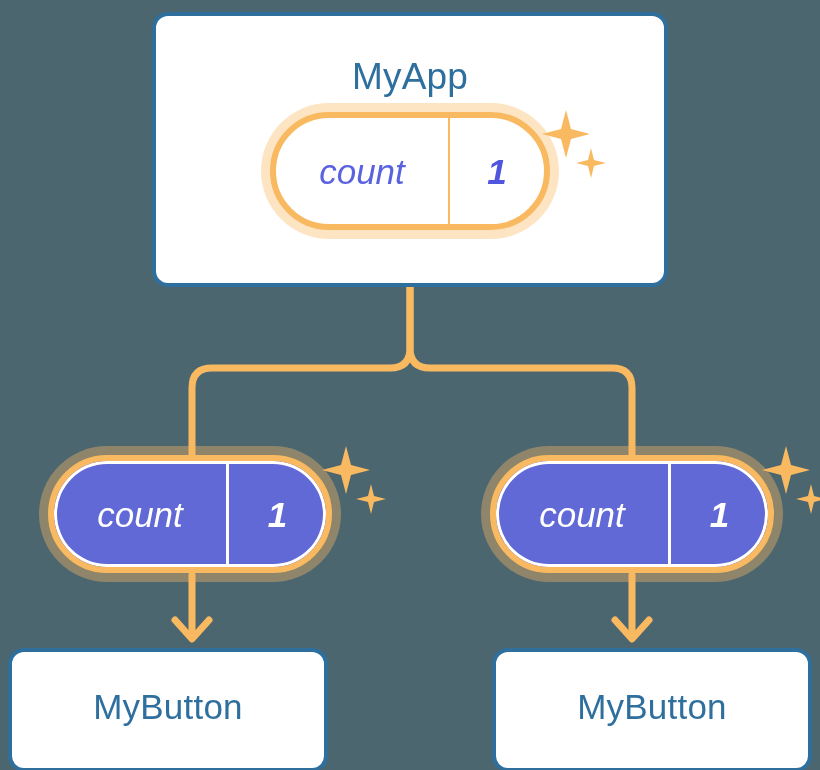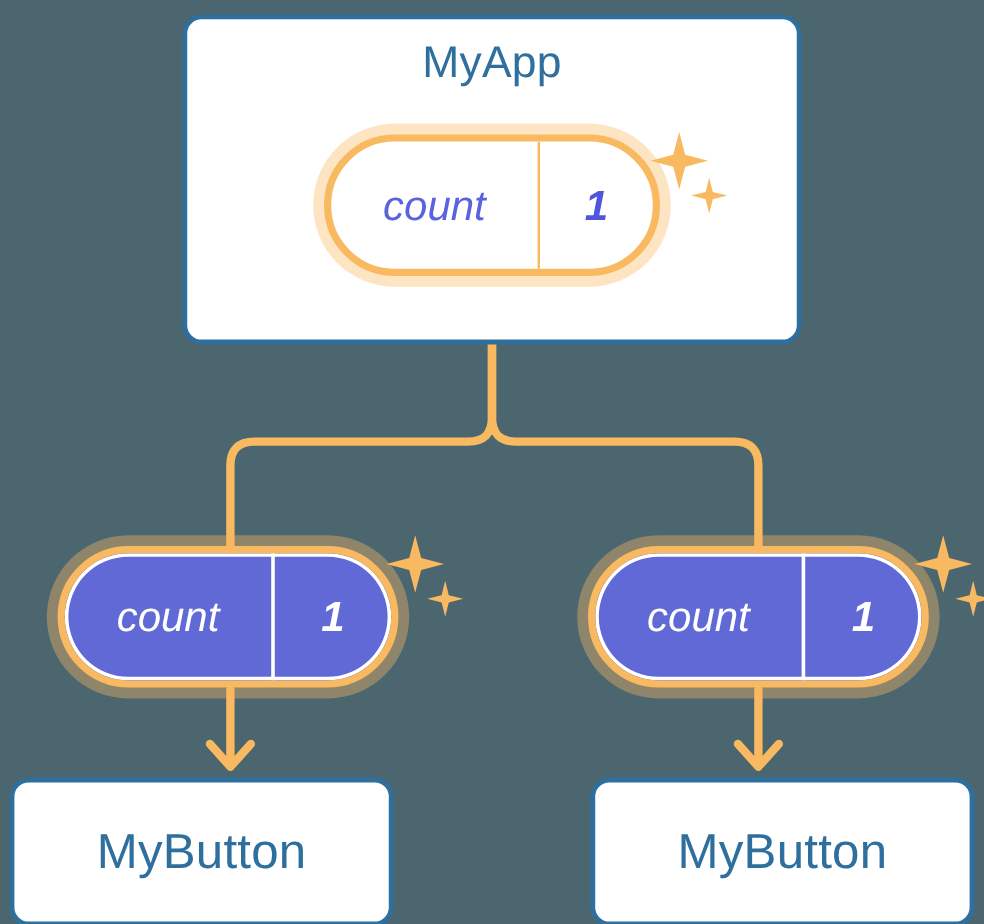--- a/index.html
+++ b/index.html
@@ -44,37 +44,37 @@
     line-height: 1;
     white-space: nowrap;
   }
   #card-myapp {
     left: 152px;
     top: 12px;
     width: 516px;
     height: 275px;
   }
   #card-myapp .card-title {
-    margin-top: 17px;
+    margin-top: 42px;
   }
   #card-mybutton-left {
     left: 8px;
     top: 648px;
     width: 320px;
     height: 124px;
   }
   #card-mybutton-right {
     left: 492px;
     top: 648px;
     width: 320px;
     height: 124px;
   }
   .card-btn .card-title {
     margin-top: 37px;
-    font-size: 41px;
+    font-size: 35px;
   }
   
   .pill-wrap {
     position: absolute;
   }
   .pill {
     position: relative;
     box-sizing: border-box;
     display: flex;
     align-items: stretch;

